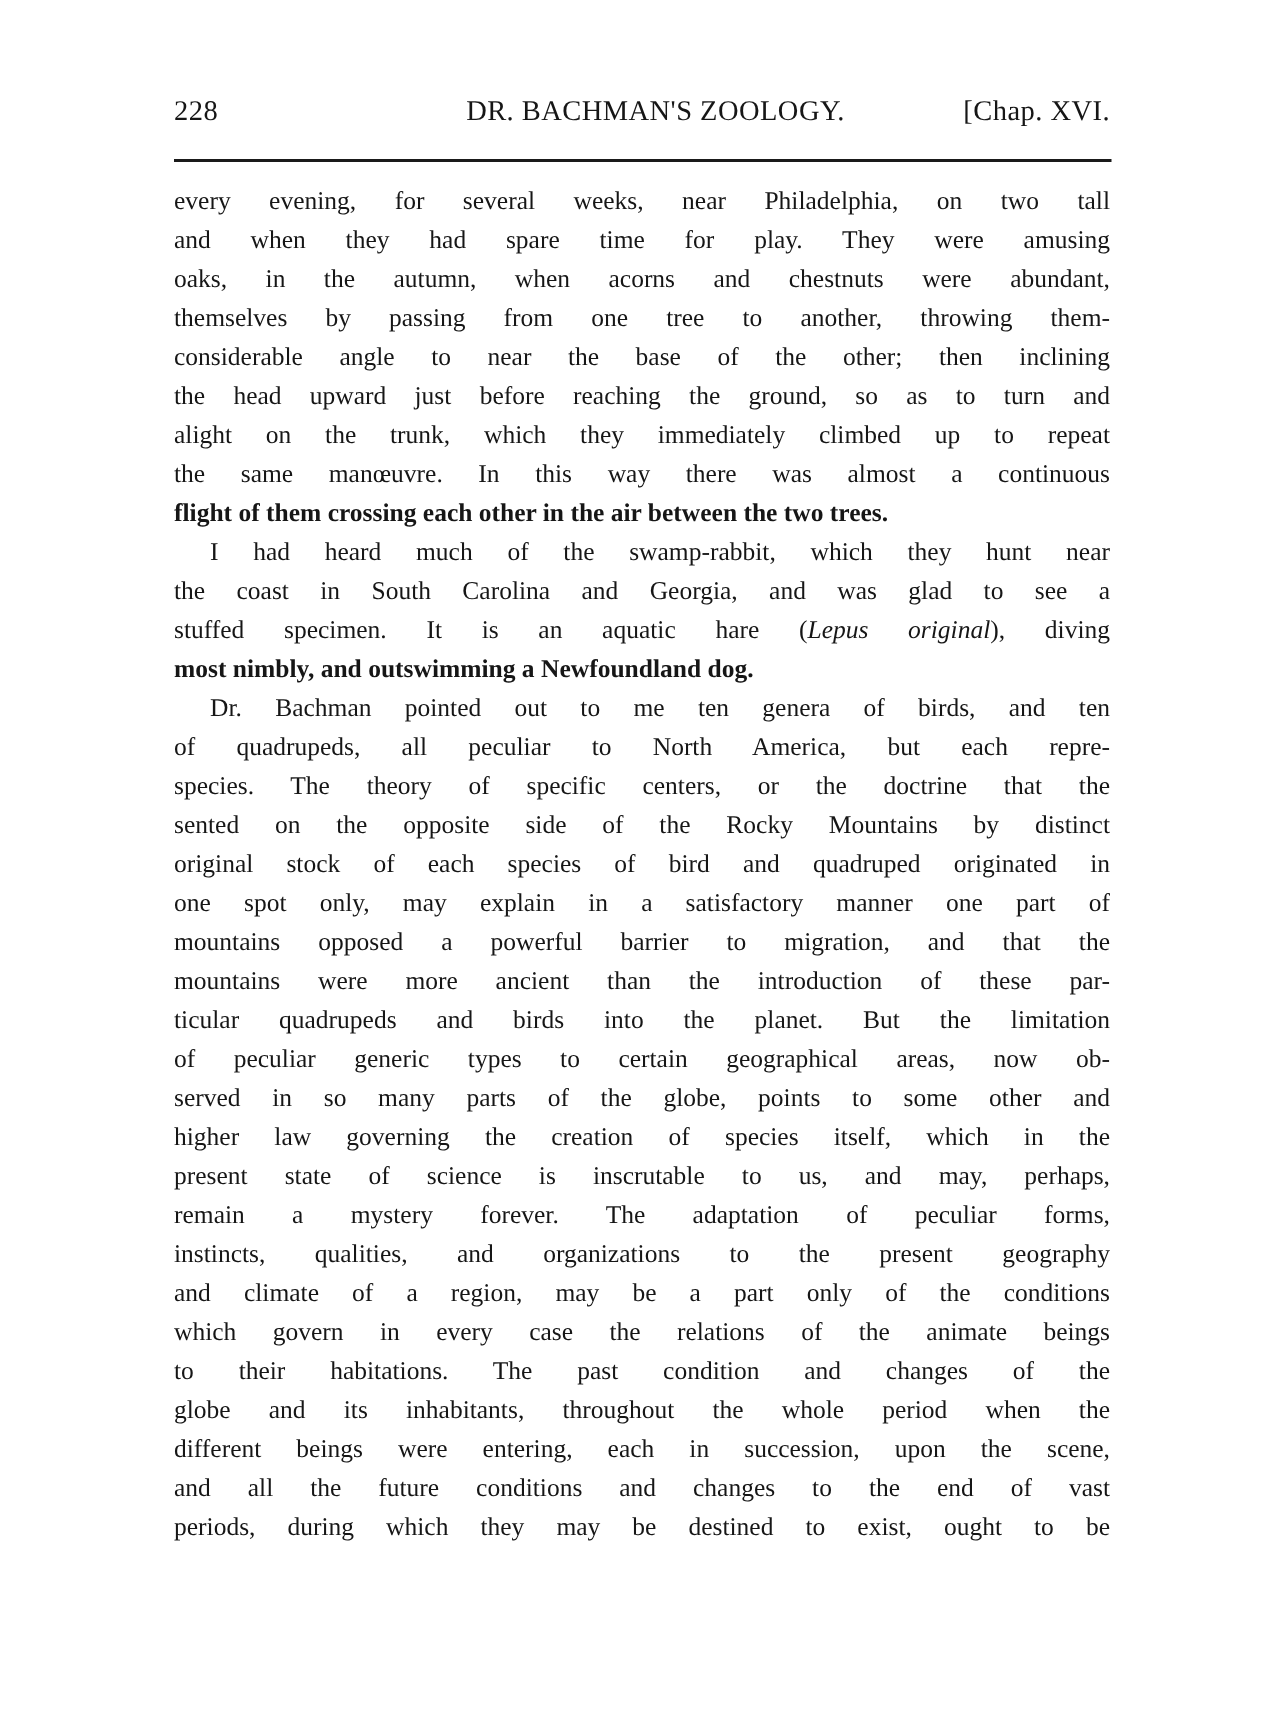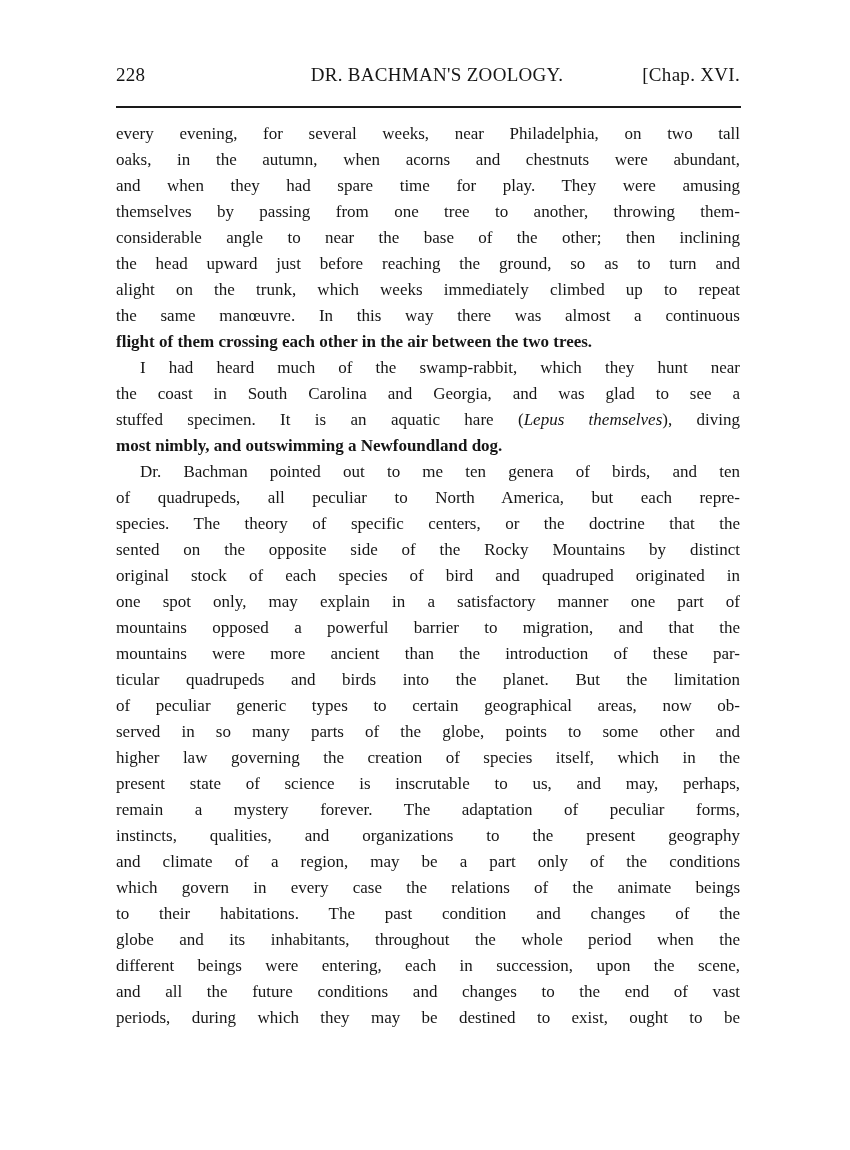--- a/index.html
+++ b/index.html
@@ -90,33 +90,33 @@
   <div class="running-head">
     <span class="folio">228</span>
     <span class="head-title">DR. BACHMAN'S ZOOLOGY.</span>
     <span class="head-chapter">[Chap. XVI.</span>
   </div>
   <div class="head-rule"></div>
 
   <div class="body-text">
     <div class="paragraph">
       <span class="line">every evening, for several weeks, near Philadelphia, on two tall</span>
+      <span class="line">and when they had spare time for play.  They were amusing</span>
       <span class="line">oaks, in the autumn, when acorns and chestnuts were abundant,</span>
-      <span class="line">and when they had spare time for play.  They were amusing</span>
       <span class="line">themselves by passing from one tree to another, throwing them-</span>
       <span class="line">considerable angle to near the base of the other; then inclining</span>
       <span class="line">the head upward just before reaching the ground, so as to turn and</span>
-      <span class="line">alight on the trunk, which weeks immediately climbed up to repeat</span>
+      <span class="line">alight on the trunk, which they immediately climbed up to repeat</span>
       <span class="line">the same manœuvre.  In this way there was almost a continuous</span>
       <span class="line last">flight of them crossing each other in the air between the two trees.</span>
     </div>
     <div class="paragraph">
       <span class="line indent">I had heard much of the swamp-rabbit, which they hunt near</span>
       <span class="line">the coast in South Carolina and Georgia, and was glad to see a</span>
-      <span class="line"><span>stuffed specimen.  It is an aquatic hare (</span><span class="it">Lepus themselves</span><span>), diving</span></span>
+      <span class="line"><span>stuffed specimen.  It is an aquatic hare (</span><span class="it">Lepus original</span><span>), diving</span></span>
       <span class="line last">most nimbly, and outswimming a Newfoundland dog.</span>
     </div>
     <div class="paragraph">
       <span class="line indent">Dr. Bachman pointed out to me ten genera of birds, and ten</span>
       <span class="line">of quadrupeds, all peculiar to North America, but each repre-</span>
       <span class="line">species.  The theory of specific centers, or the doctrine that the</span>
       <span class="line">sented on the opposite side of the Rocky Mountains by distinct</span>
       <span class="line">original stock of each species of bird and quadruped originated in</span>
       <span class="line">one spot only, may explain in a satisfactory manner one part of</span>
       <span class="line">mountains opposed a powerful barrier to migration, and that the</span>

